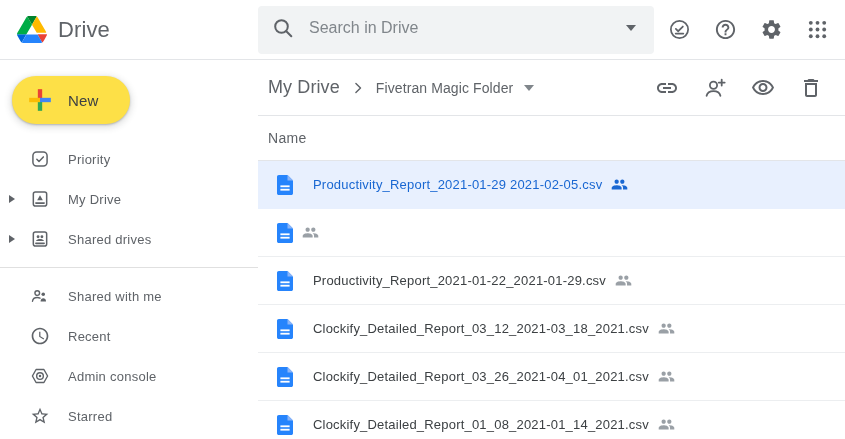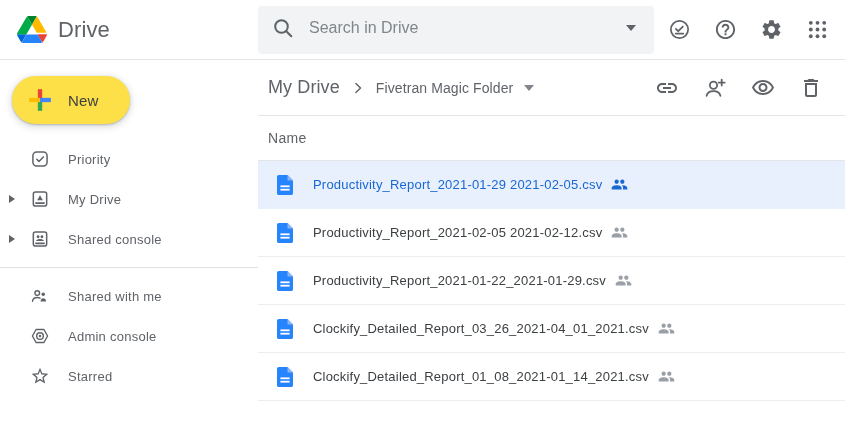--- a/index.html
+++ b/index.html
@@ -188,36 +188,43 @@
           <span class="arrow-box">
               <span class="expand-arrow"></span>
             </span>
           <svg class="nav-ico" viewBox="0 0 24 24">
             <rect x="4" y="3.5" width="16" height="17" rx="2.5" fill="none" stroke="#5f6368" stroke-width="1.8"></rect>
             <circle cx="9.7" cy="9.3" r="1.7" fill="#5f6368"></circle>
             <circle cx="14.3" cy="9.3" r="1.7" fill="#5f6368"></circle>
             <path d="M7.4 13.9c.6-1.2 2.5-1.9 4.6-1.9s4 .7 4.6 1.9v.6H7.4z" fill="#5f6368"></path>
             <path d="M7 17.2h10" stroke="#5f6368" stroke-width="1.9" stroke-linecap="round"></path>
           </svg>
-          <span class="nav-label">Shared console</span>
+          <span class="nav-label">Shared drives</span>
         </div>
 
         <div class="side-divider"></div>
 
         <div class="nav-item">
           <span class="arrow-box"></span>
           <svg class="nav-ico" viewBox="0 0 24 24">
             <circle cx="8.7" cy="8.4" r="2.8" fill="none" stroke="#5f6368" stroke-width="1.7"></circle>
             <path d="M3 18.3c.4-3 2.9-4.5 5.7-4.5 1.2 0 2.4.3 3.3.8" fill="none" stroke="#5f6368" stroke-width="1.7" stroke-linecap="round"></path>
             <circle cx="15.9" cy="9.9" r="2.1" fill="#5f6368"></circle>
             <path d="M12.7 18.5c0-2.5 1.5-3.9 3.2-3.9 1.8 0 3.3 1.4 3.3 3.9z" fill="#5f6368"></path>
           </svg>
           <span class="nav-label">Shared with me</span>
         </div>
 
+        <div class="nav-item">
+          <span class="arrow-box"></span>
+          <svg class="nav-ico" viewBox="0 0 24 24">
+            <path d="M11.99 2C6.47 2 2 6.48 2 12s4.47 10 9.99 10C17.52 22 22 17.52 22 12S17.52 2 11.99 2zM12 20c-4.42 0-8-3.58-8-8s3.58-8 8-8 8 3.58 8 8-3.58 8-8 8zm.5-13H11v6l5.25 3.15.75-1.23-4.5-2.67z" fill="#5f6368"></path>
+          </svg>
+          <span class="nav-label">Recent</span>
+        </div>
 
         <div class="nav-item">
           <span class="arrow-box"></span>
           <svg class="nav-ico" viewBox="0 0 24 24">
             <path d="M7.3 4.2h9.4l4.4 7.8-4.4 7.8H7.3L2.9 12z" fill="none" stroke="#5f6368" stroke-width="1.7" stroke-linejoin="round"></path>
             <circle cx="12" cy="12" r="4" fill="none" stroke="#5f6368" stroke-width="1.7"></circle>
             <circle cx="12" cy="12" r="1.5" fill="#5f6368"></circle>
           </svg>
           <span class="nav-label">Admin console</span>
         </div>
@@ -284,36 +291,44 @@
           <span class="file-name">Productivity_Report_2021-01-29 2021-02-05.csv</span>
           <svg class="shared-badge" viewBox="0 0 24 24">
               <use href="#i-group"></use>
             </svg>
         </div>
 
         <div class="file-row">
           <svg class="doc-icon" viewBox="0 0 16 20">
               <use href="#i-doc"></use>
             </svg>
-          <span class="file-name">Productivity_Report_2021-02-05 2021-02-12.csv</span>
           <svg class="shared-badge" viewBox="0 0 24 24">
               <use href="#i-group"></use>
             </svg>
         </div>
 
         <div class="file-row">
           <svg class="doc-icon" viewBox="0 0 16 20">
               <use href="#i-doc"></use>
             </svg>
           <span class="file-name">Productivity_Report_2021-01-22_2021-01-29.csv</span>
           <svg class="shared-badge" viewBox="0 0 24 24">
               <use href="#i-group"></use>
             </svg>
         </div>
 
+        <div class="file-row">
+          <svg class="doc-icon" viewBox="0 0 16 20">
+              <use href="#i-doc"></use>
+            </svg>
+          <span class="file-name">Clockify_Detailed_Report_03_12_2021-03_18_2021.csv</span>
+          <svg class="shared-badge" viewBox="0 0 24 24">
+              <use href="#i-group"></use>
+            </svg>
+        </div>
 
         <div class="file-row">
           <svg class="doc-icon" viewBox="0 0 16 20">
               <use href="#i-doc"></use>
             </svg>
           <span class="file-name">Clockify_Detailed_Report_03_26_2021-04_01_2021.csv</span>
           <svg class="shared-badge" viewBox="0 0 24 24">
               <use href="#i-group"></use>
             </svg>
         </div>

